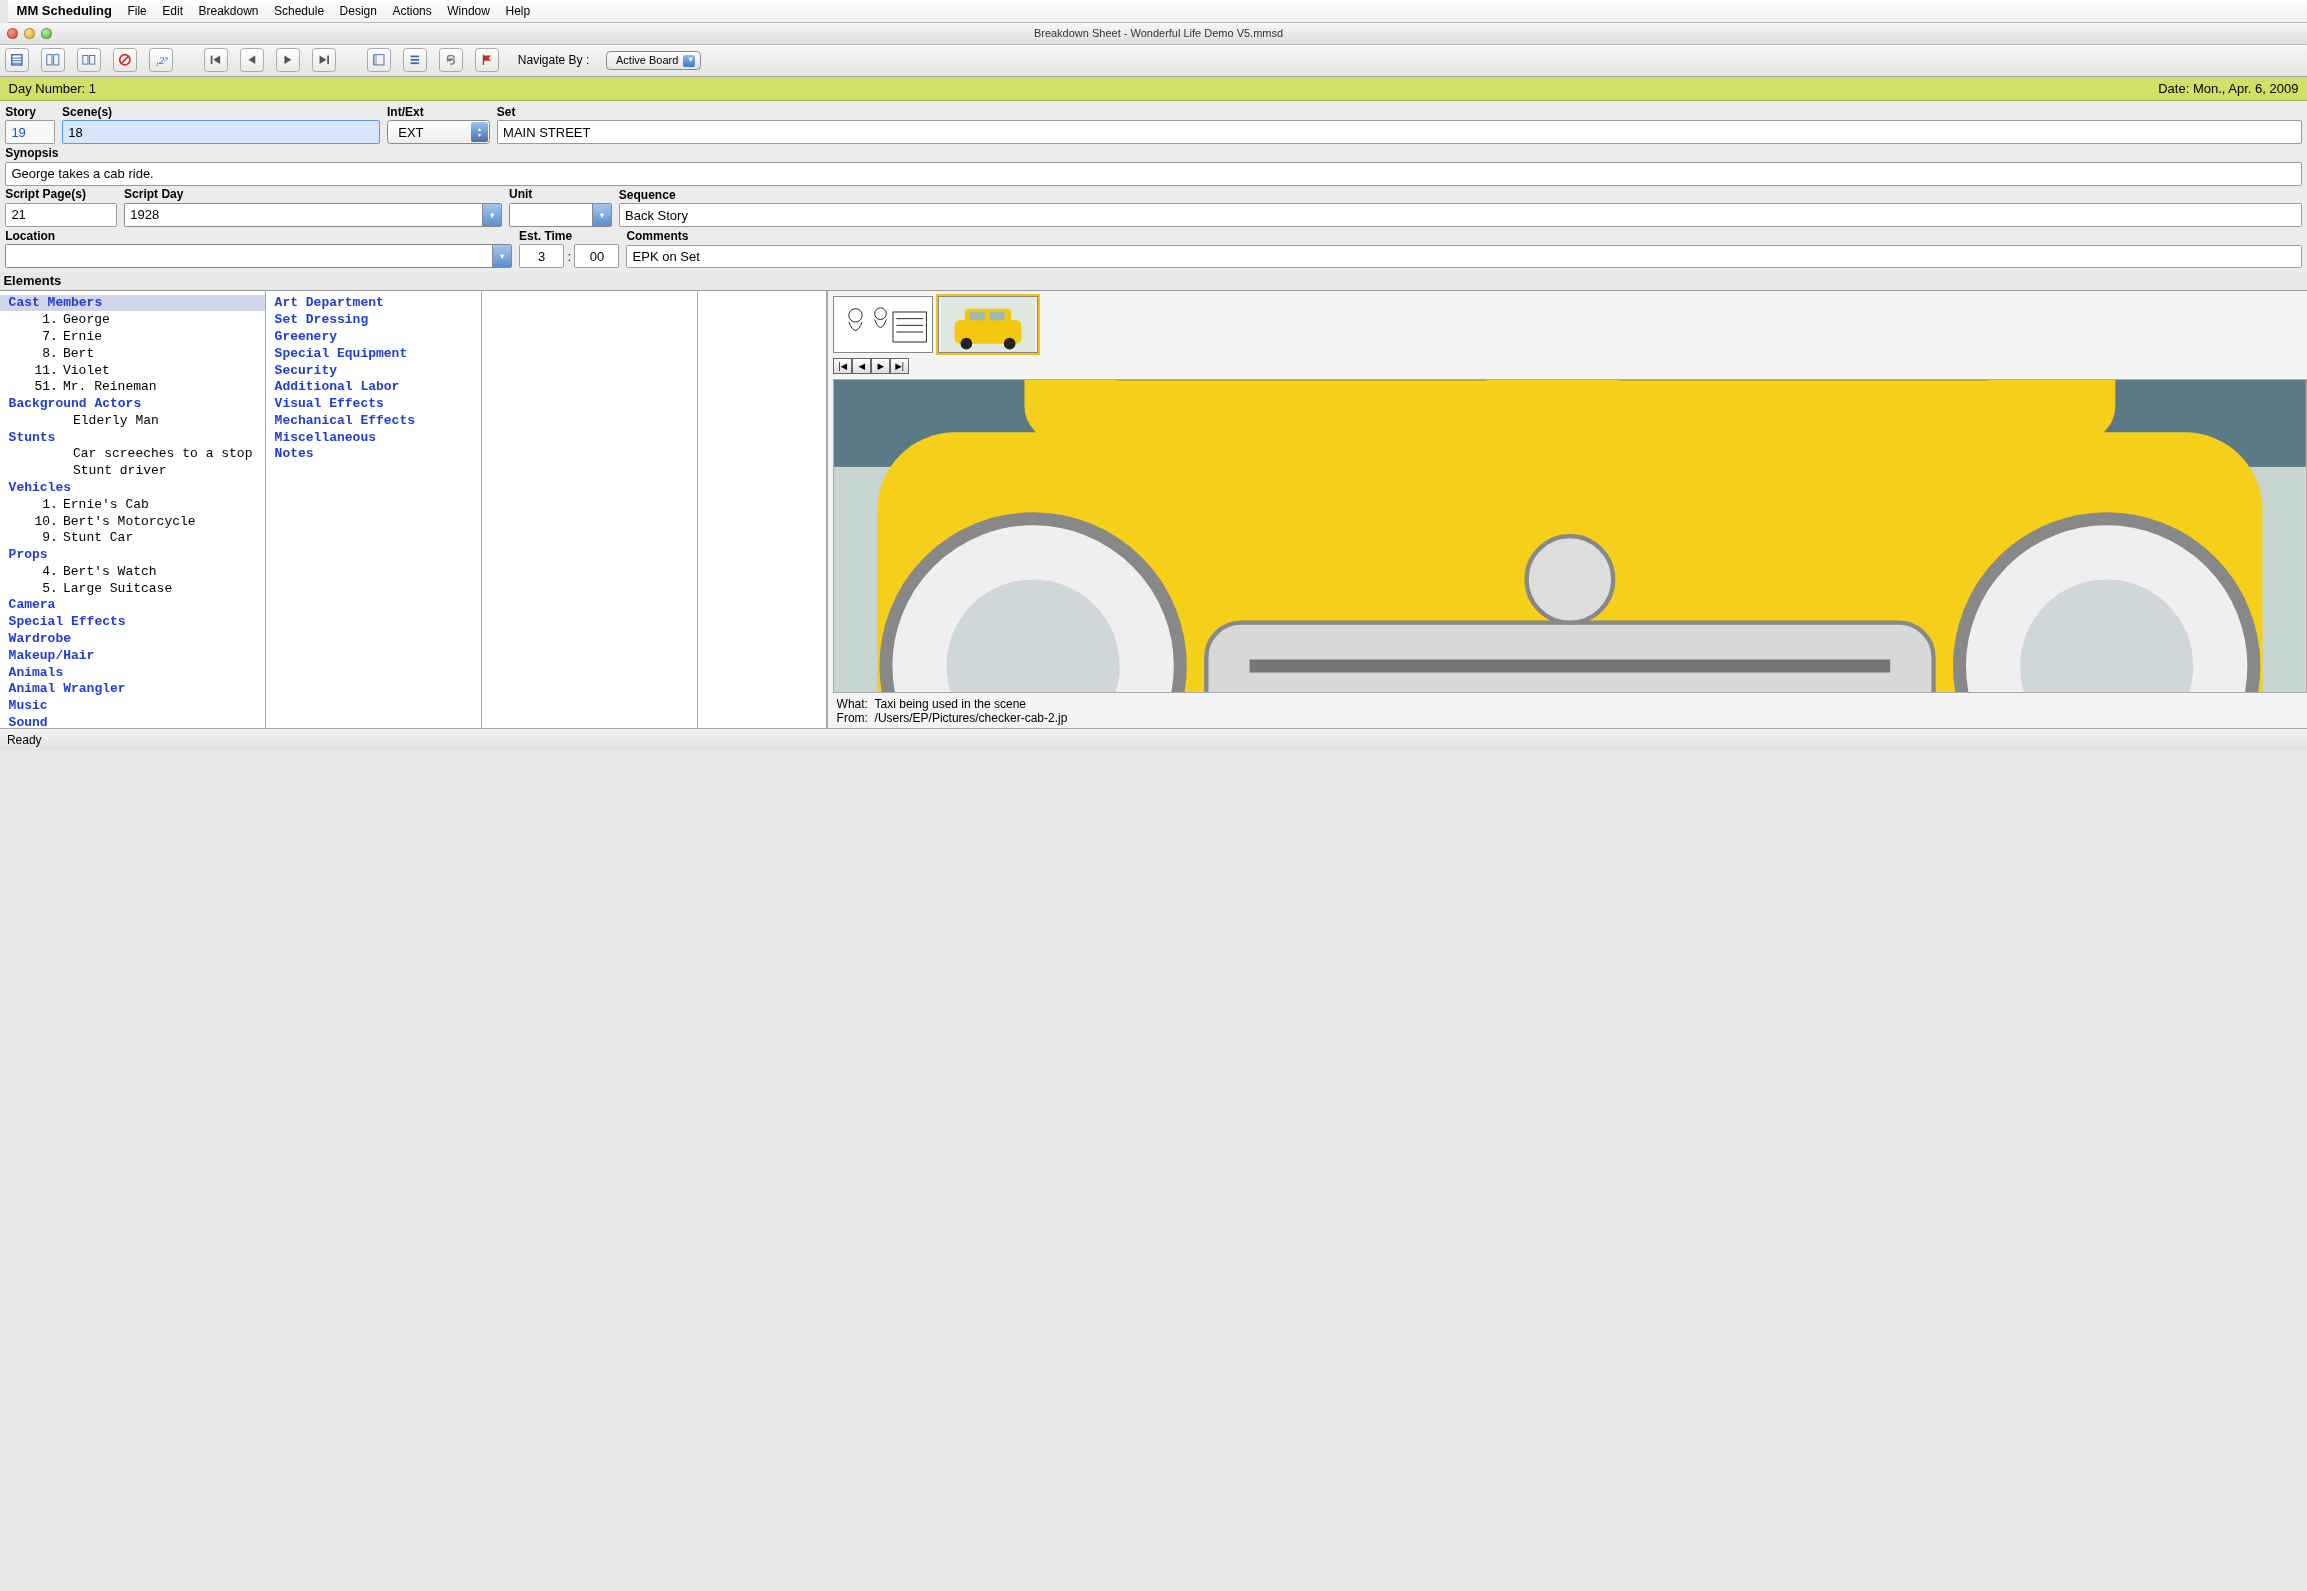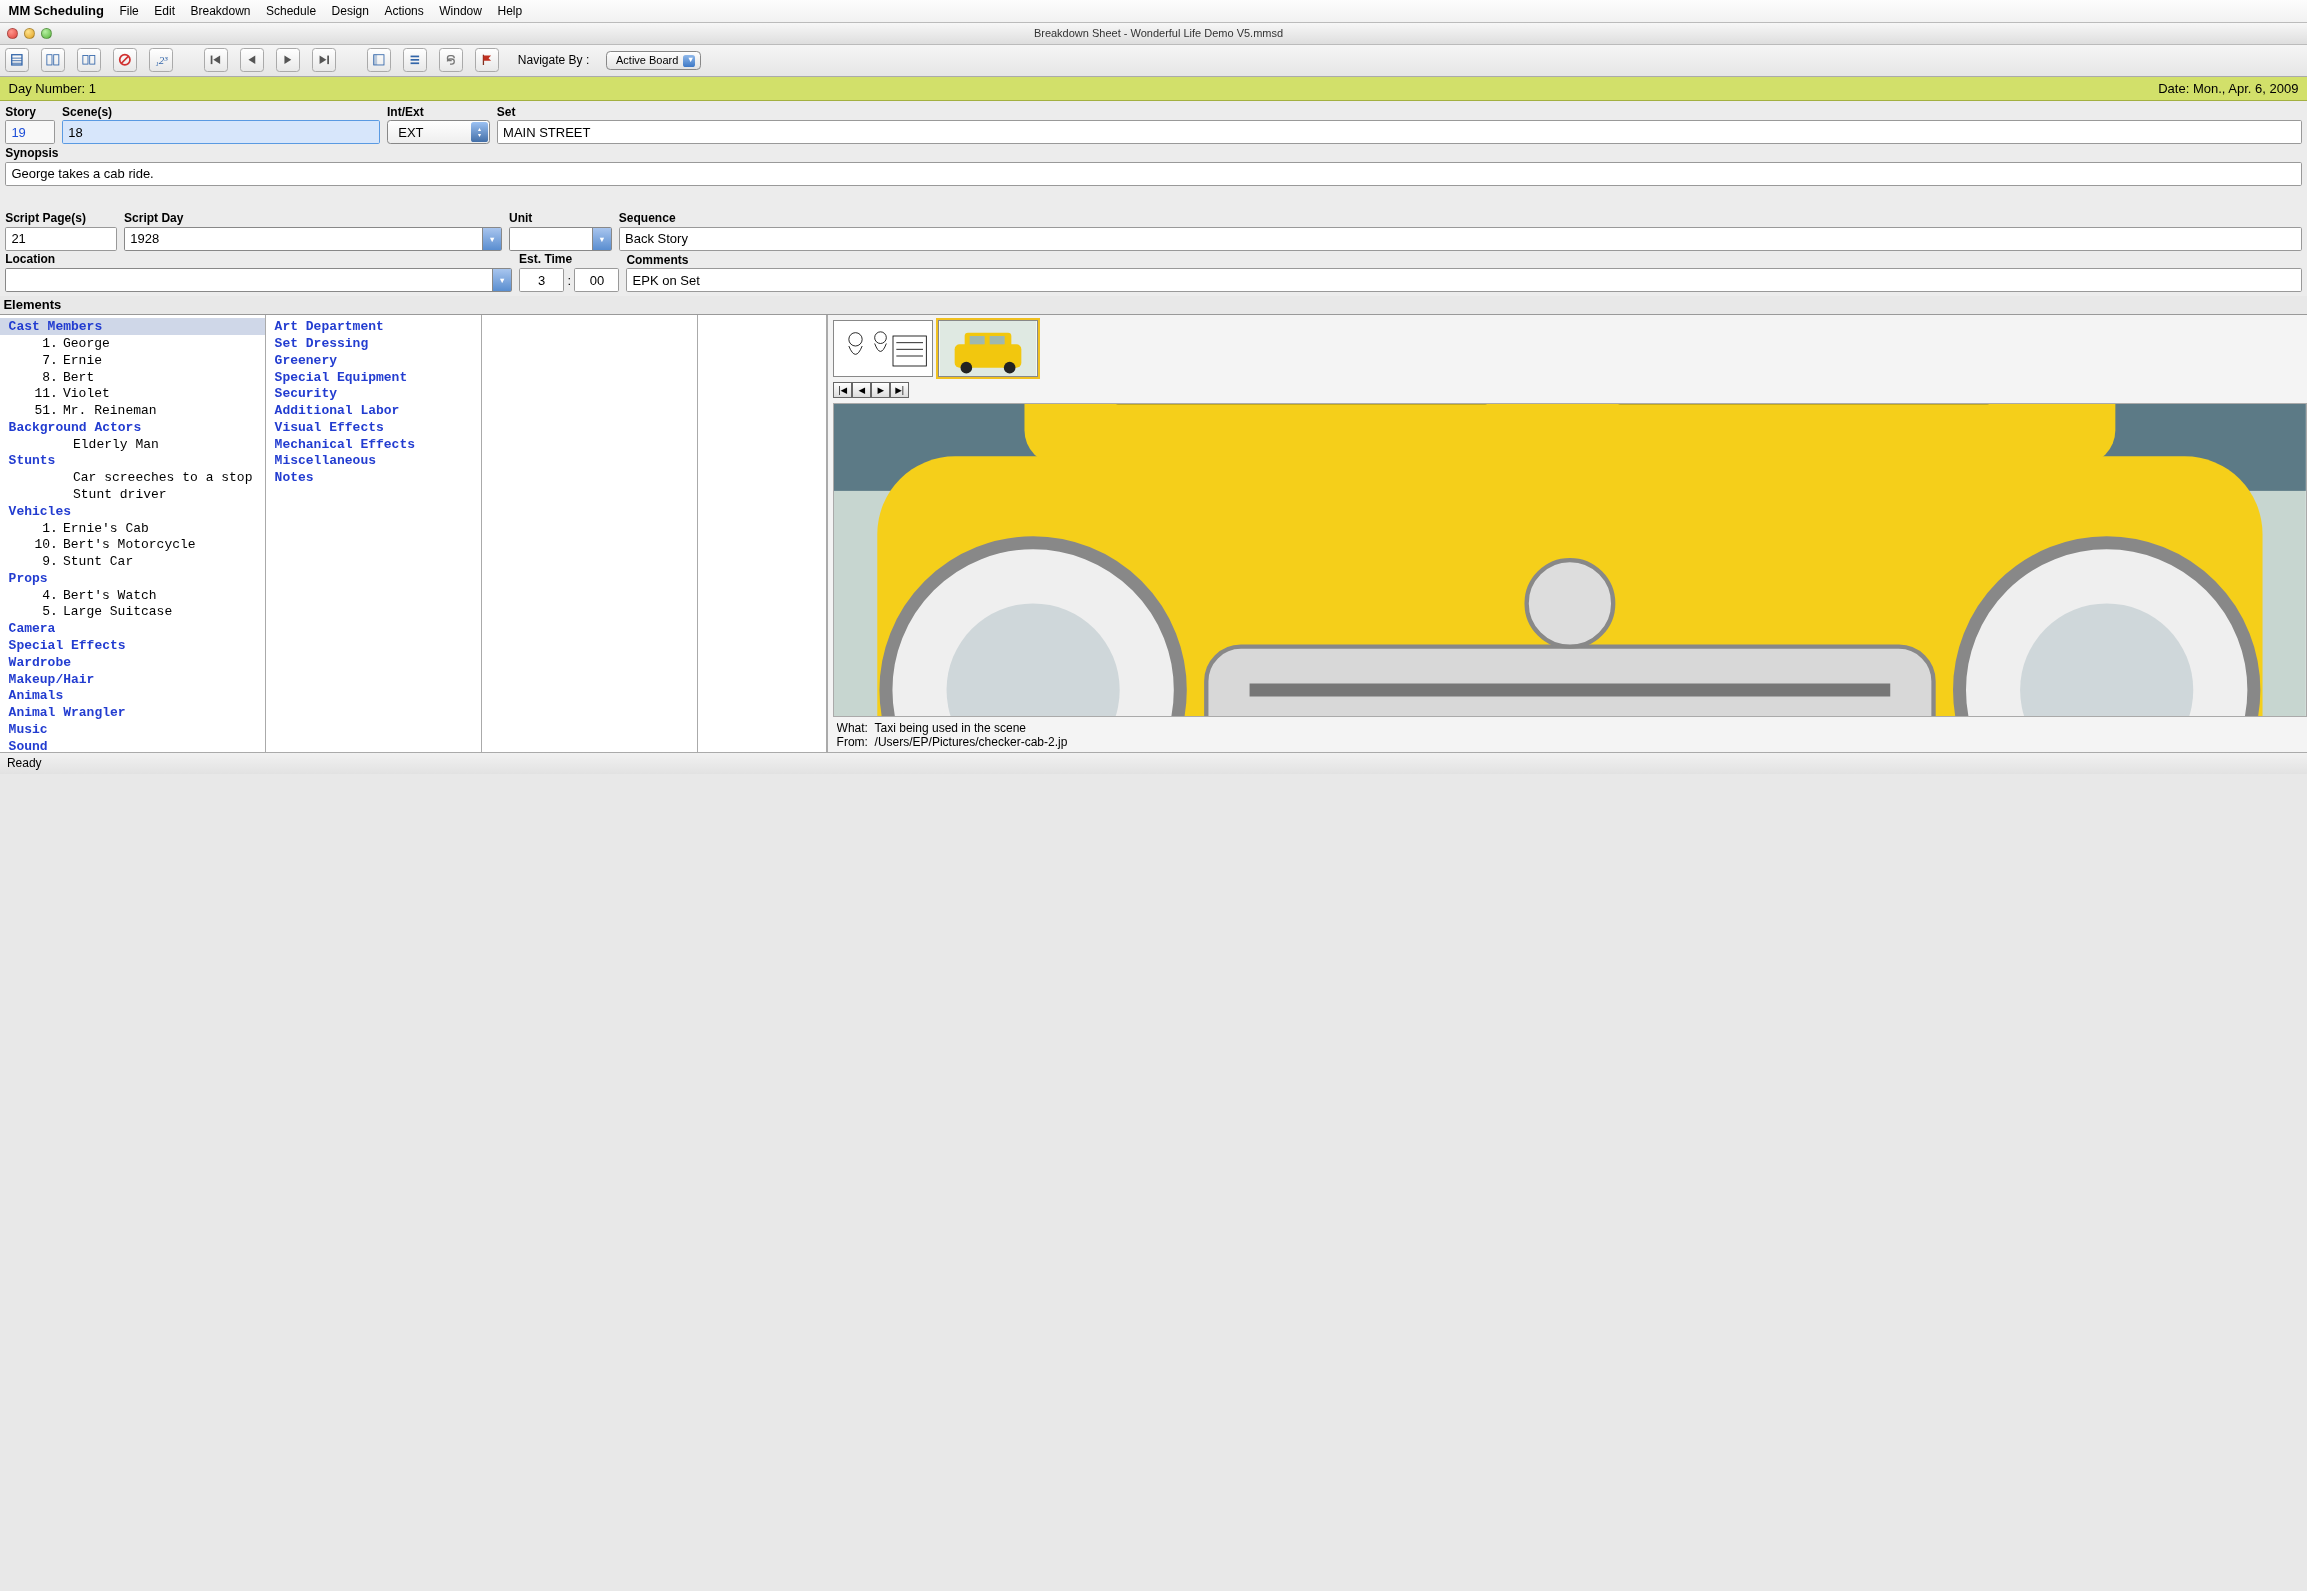--- a/index.html
+++ b/index.html
@@ -10,20 +10,21 @@
     color: #000;
     user-select: none;
   }
   .menubar {
     background: linear-gradient(#fdfdfd, #f2f2f2);
     padding: 3.4px 8.6px;
     display: flex;
     gap: 15.5px;
     align-items: center;
     border-bottom: 0.9px solid #bbb;
+    margin-left: 8px;
   }
   .menubar .title { font-weight: bold; font-size: 13px; }
   .menubar .item { font-size: 12px; }
   .window-title {
     background: linear-gradient(#f7f7f7, #dedede);
     border-bottom: 0.9px solid #bbb;
     display: flex;
     align-items: center;
     padding: 3.4px 6.9px;
     position: relative;
@@ -298,21 +299,21 @@
           <div class="btn"></div>
         </div>
       </div>
     <div class="field">
         <label>Unit</label>
       <div id="unit" class="select">
           <span></span>
           <div class="btn"></div>
         </div>
       </div>
-    <div class="field" style="flex:1;margin-top:24px;">
+    <div class="field" style="flex:1;">
         <label>Sequence</label>
       <input id="sequence" type="text" value="Back Story" style="">
       </div>
   </div>
 
   <div class="row">
     <div class="field">
         <label>Location</label>
       <div id="location" class="select">
           <span></span>

